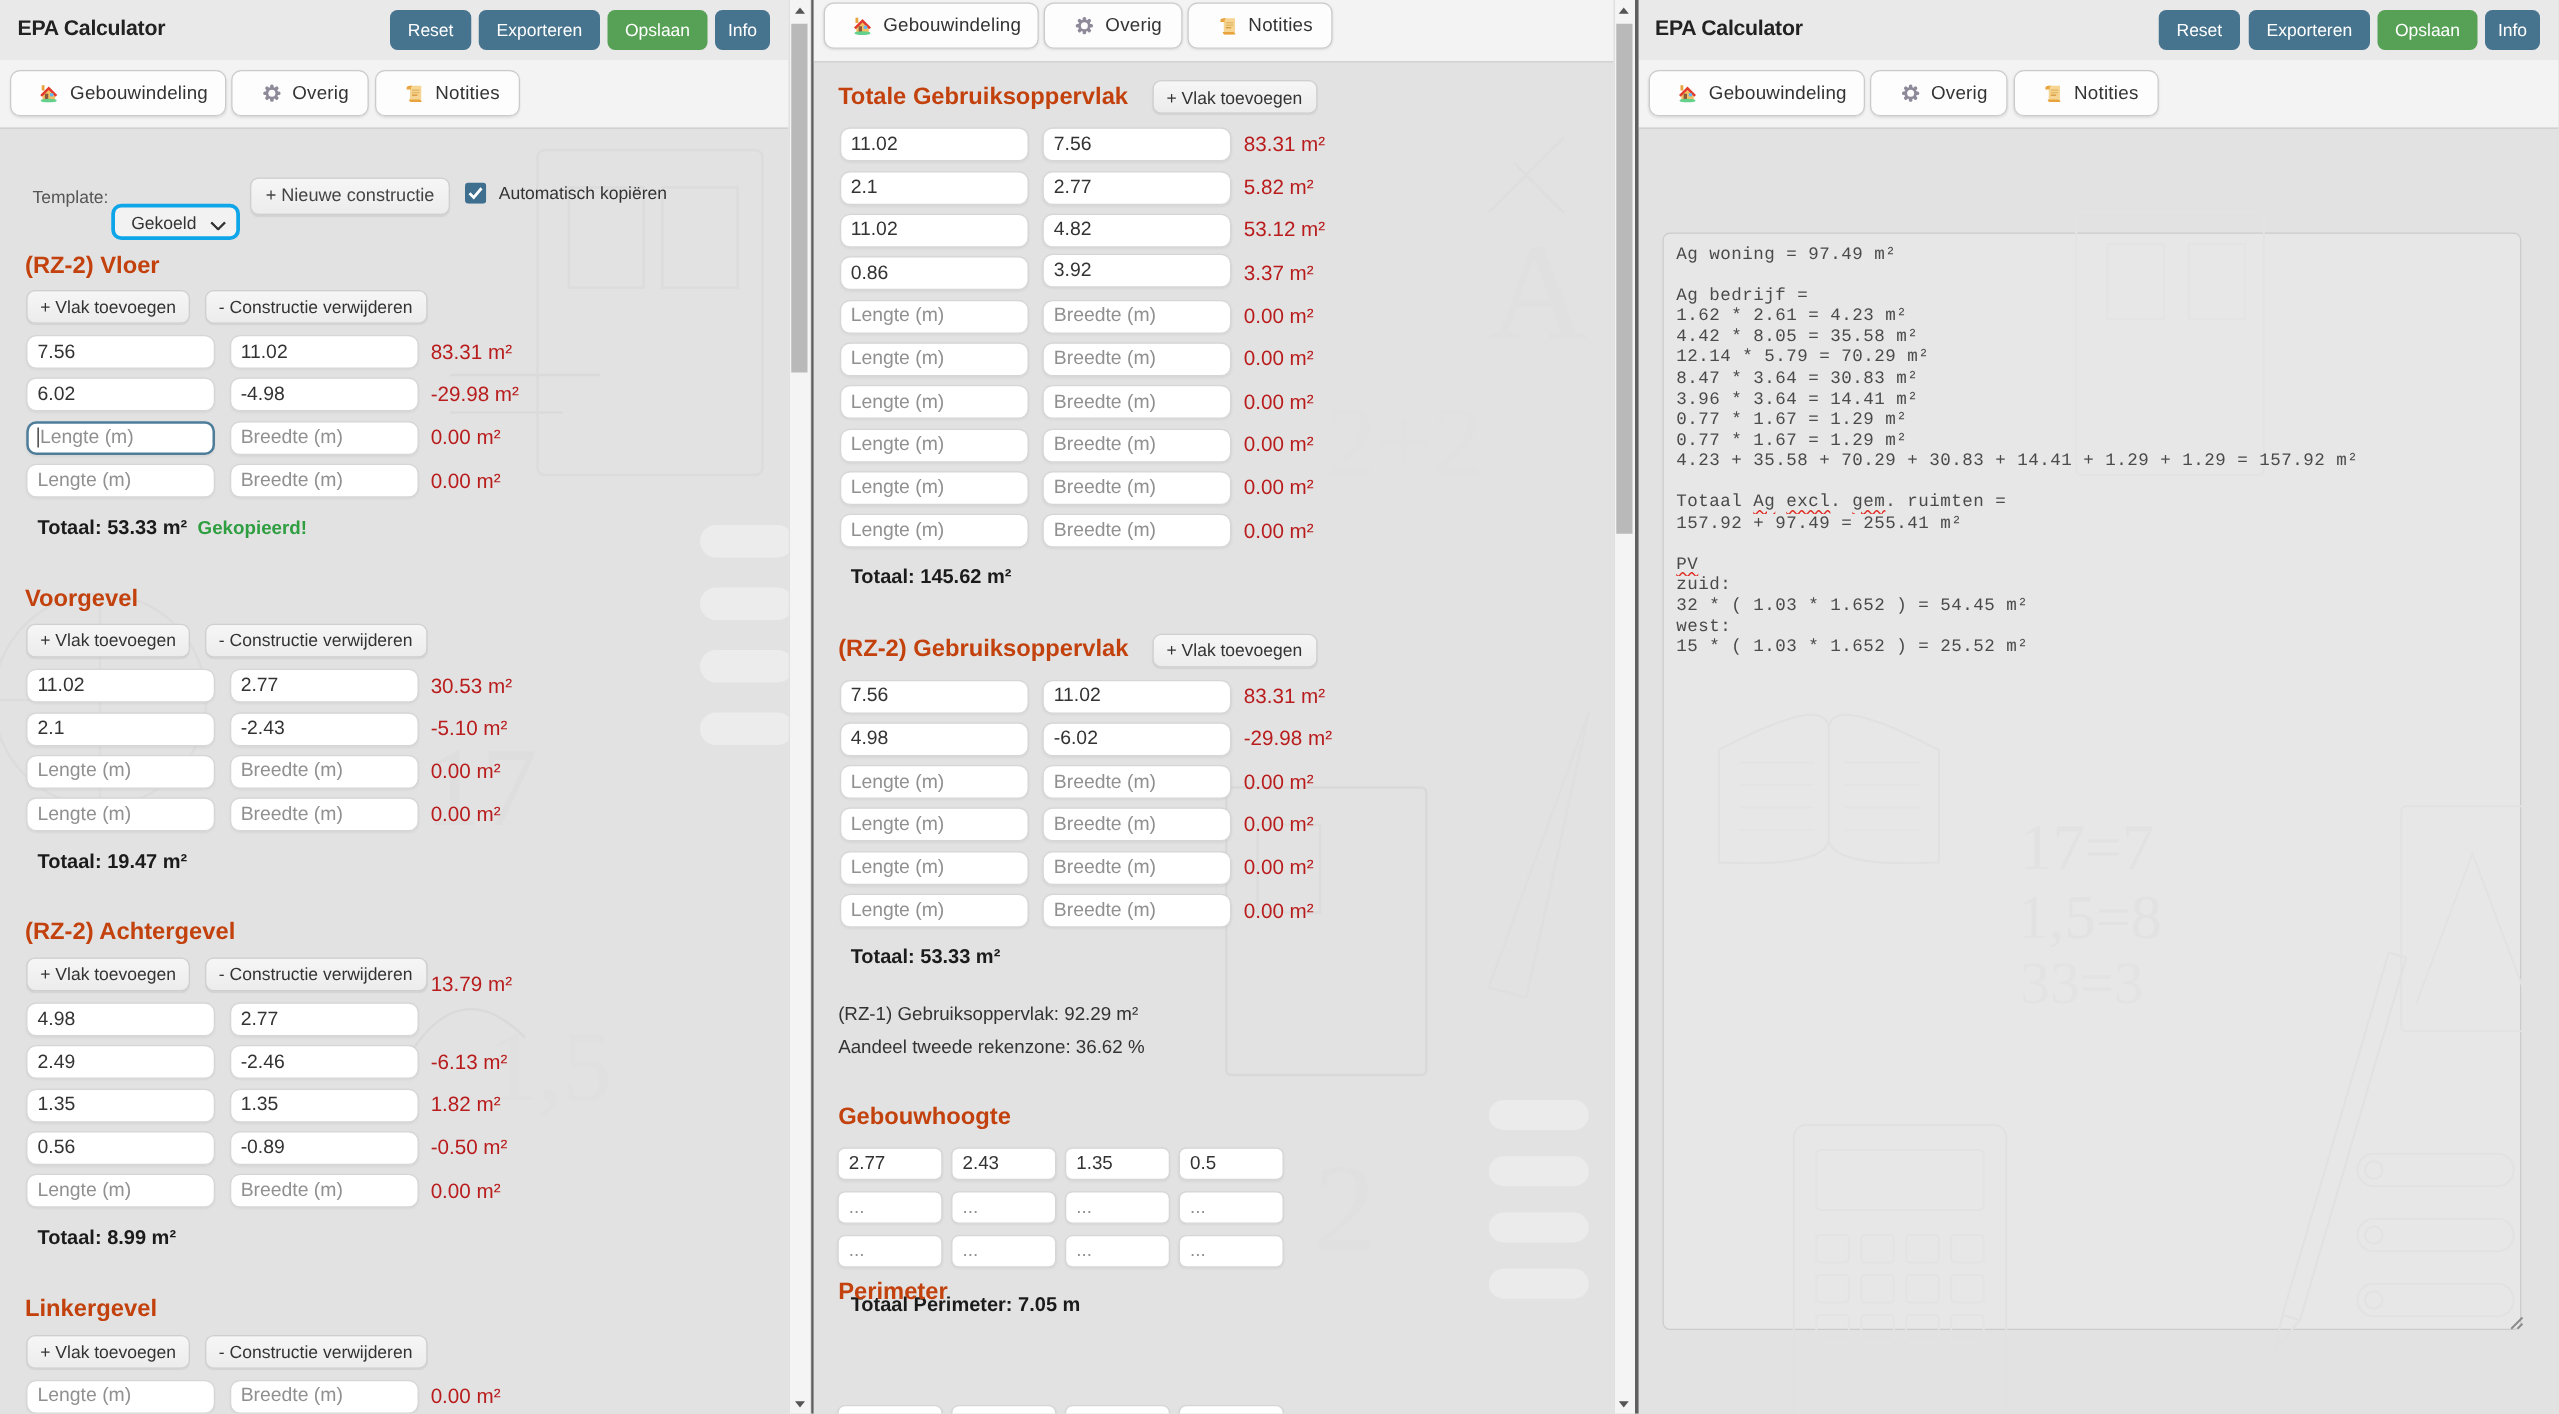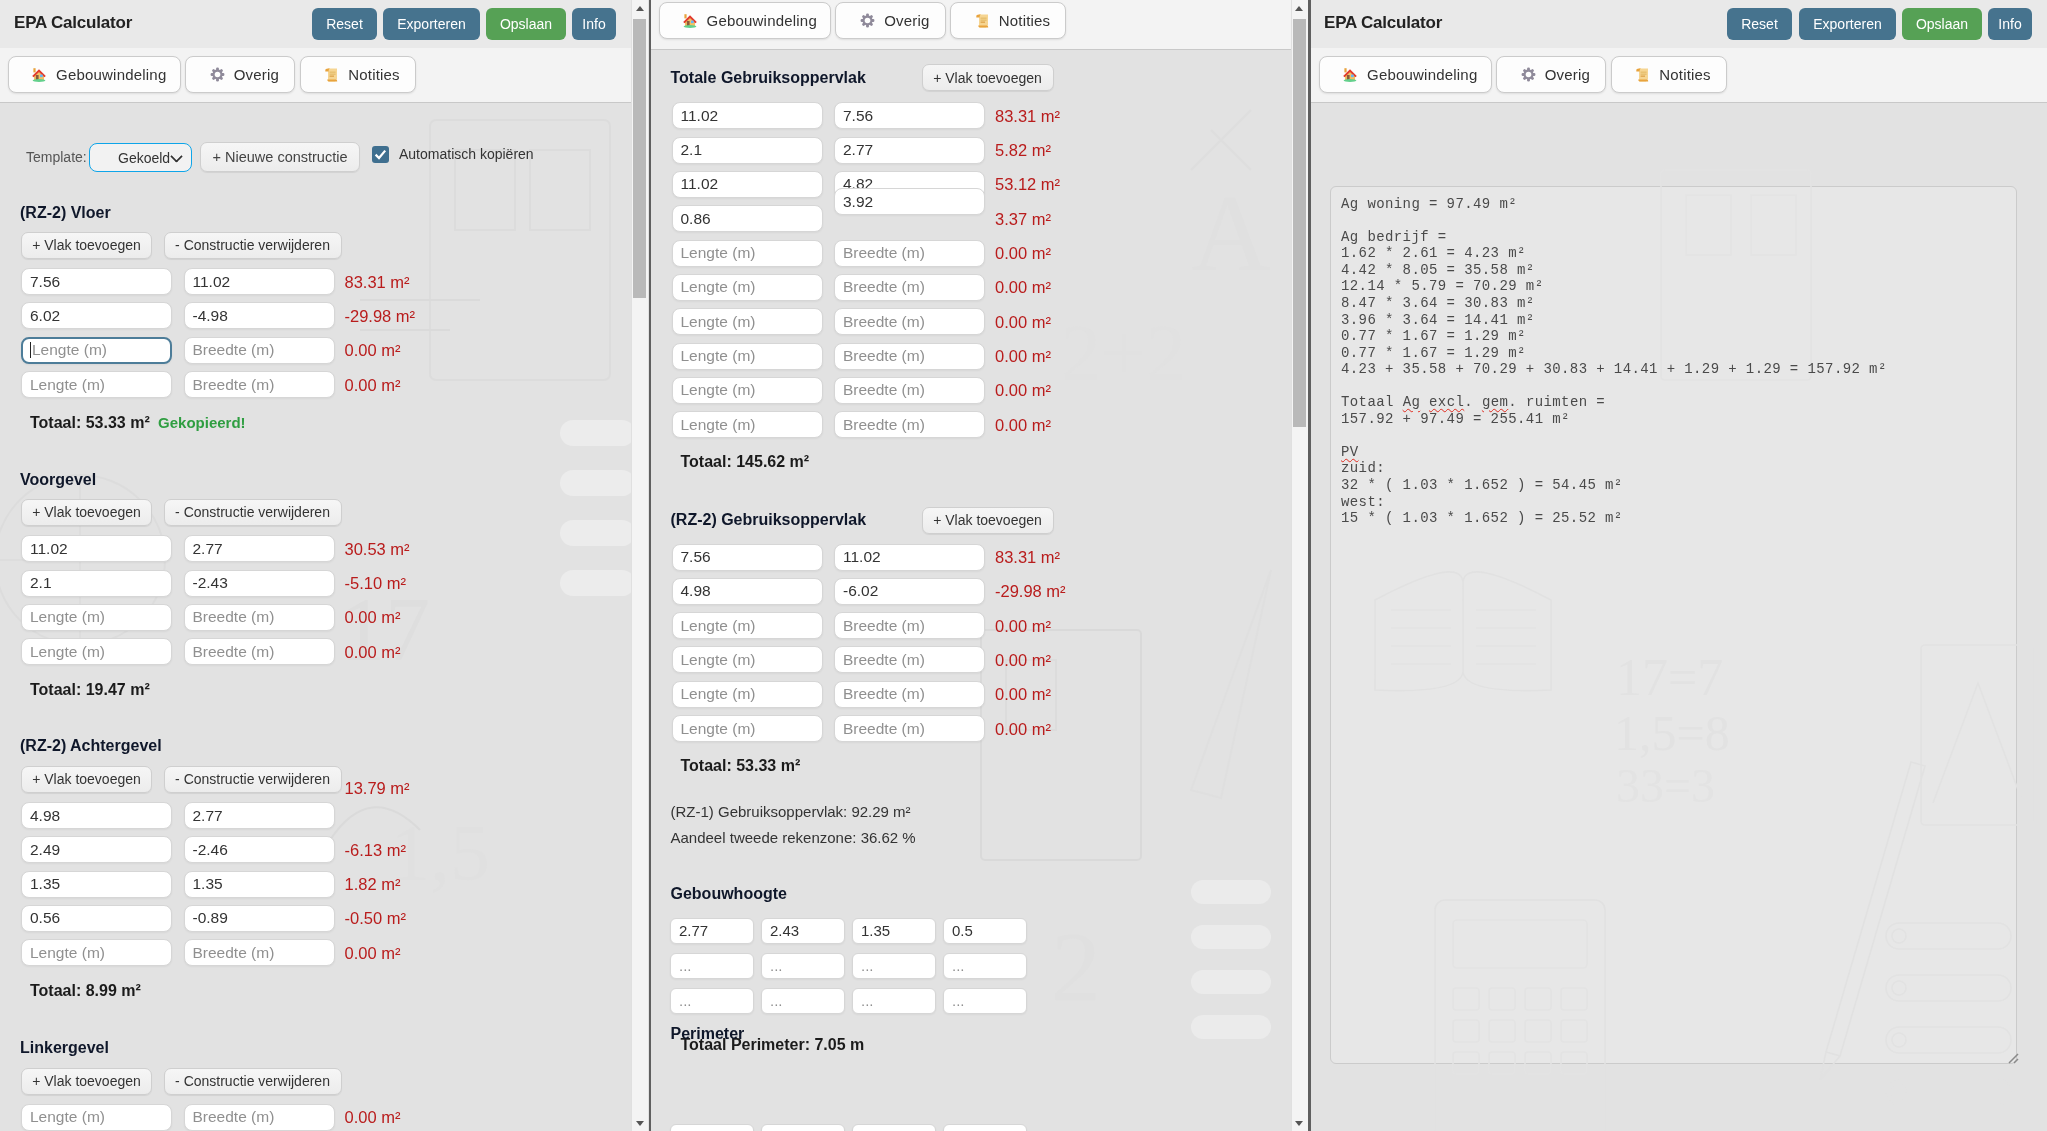--- a/index.html
+++ b/index.html
@@ -10,29 +10,29 @@
 .hb { position:absolute; top:8px; height:32px; border-radius:6px; background:#46738e; color:#fff;
   font-size:14px; display:flex; align-items:center; justify-content:center; }
 .hb.green { background:#56a155; }
 .tabsbar { position:absolute; left:0; right:0; background:#f3f3f3; border-bottom:1px solid #c8c8c8; }
 .tab { position:absolute; background:#fdfdfd; border:1px solid #cbcbcb; border-radius:8px;
   display:flex; align-items:center; justify-content:center; gap:9px; font-size:15px; color:#333;
   box-shadow:0 1px 2px rgba(0,0,0,0.09); letter-spacing:0.2px; padding-left:9px; }
 .tab svg { flex:0 0 auto; }
 .lbl14 { position:absolute; font-size:14px; color:#555; }
 .lbl15 { position:absolute; font-size:14px; color:#333; }
-.sel { position:absolute; background:#f2f2f2; border:1px solid #0ea5e9; border-radius:8px;
-  font-size:14px; color:#333; display:flex; align-items:center; padding-left:28px; }
+.sel { position:absolute; background:#f2f2f2; border:3px solid #0ea5e9; border-radius:8px;
+  font-size:14px; color:#333; display:flex; align-items:center; padding-left:13px;margin-top:20px; }
 .chev { position:absolute; right:10px; top:8px; width:9px; height:9px;
   border-right:2.6px solid #333; border-bottom:2.6px solid #333; transform:rotate(45deg); border-bottom-right-radius:2px; }
 .lbtn { position:absolute; height:27px; background:linear-gradient(#f6f6f6,#ececec);
   border:1px solid #cfcfcf; border-radius:7px; font-size:14px; color:#333;
   display:flex; align-items:center; justify-content:center; box-shadow:0 1px 1px rgba(0,0,0,0.07); }
 .lbtn.big { font-size:14.5px; color:#444; }
-.h2 { position:absolute; font-size:16px; font-weight:bold; color:#0f172a; line-height:24px; }
+.h2 { position:absolute; font-size:19px; font-weight:bold; color:#c2410c; line-height:24px; }
 .inp { position:absolute; background:#fff; border:1px solid #d6d6d6; border-radius:8px;
   font-size:15.5px; color:#333; display:flex; align-items:center; padding-left:8px;
   box-shadow:0 1px 2px rgba(0,0,0,0.05); white-space:nowrap; overflow:hidden; }
 .inp.sm { font-size:15px; padding-left:8px; border-radius:6px; }
 .inp.foc { border:2px solid #4d7d99; padding-left:7px; }
 .caret { width:1px; height:16px; background:#222; margin-right:1px; }
 .ph { color:#909090; }
 .res { position:absolute; font-size:16.5px; color:#b91c1c; line-height:22px; }
 .tot { position:absolute; font-size:16px; font-weight:bold; color:#1b1b1b; line-height:22px; white-space:nowrap; }
 .ok { color:#2f9e41; font-size:15px; }
@@ -265,21 +265,21 @@
     <div class="inp" style="left:21px;top:102.2px;width:151px;height:27px">11.02</div>
     <div class="inp" style="left:183.5px;top:102.2px;width:151px;height:27px">7.56</div>
     <div class="res" style="left:344.5px;top:104.7px">83.31 m²</div>
     <div class="inp" style="left:21px;top:136.53px;width:151px;height:27px">2.1</div>
     <div class="inp" style="left:183.5px;top:136.53px;width:151px;height:27px">2.77</div>
     <div class="res" style="left:344.5px;top:139.03px">5.82 m²</div>
     <div class="inp" style="left:21px;top:170.86px;width:151px;height:27px">11.02</div>
     <div class="inp" style="left:183.5px;top:170.86px;width:151px;height:27px">4.82</div>
     <div class="res" style="left:344.5px;top:173.36px">53.12 m²</div>
     <div class="inp" style="left:21px;top:205.19px;width:151px;height:27px">0.86</div>
-    <div class="inp" style="left:183.5px;top:188px;width:151px;height:27px">3.92</div>
+    <div class="inp" style="left:183.5px;top:203px;width:151px;height:27px">3.92</div>
     <div class="res" style="left:344.5px;top:207.69px">3.37 m²</div>
     <div class="inp" style="left:21px;top:239.51999999999998px;width:151px;height:27px">
       <span class="ph">Lengte (m)</span>
     </div>
     <div class="inp" style="left:183.5px;top:239.51999999999998px;width:151px;height:27px">
       <span class="ph">Breedte (m)</span>
     </div>
     <div class="res" style="left:344.5px;top:242.01999999999998px">0.00 m²</div>
     <div class="inp" style="left:21px;top:273.84999999999997px;width:151px;height:27px">
       <span class="ph">Lengte (m)</span>

